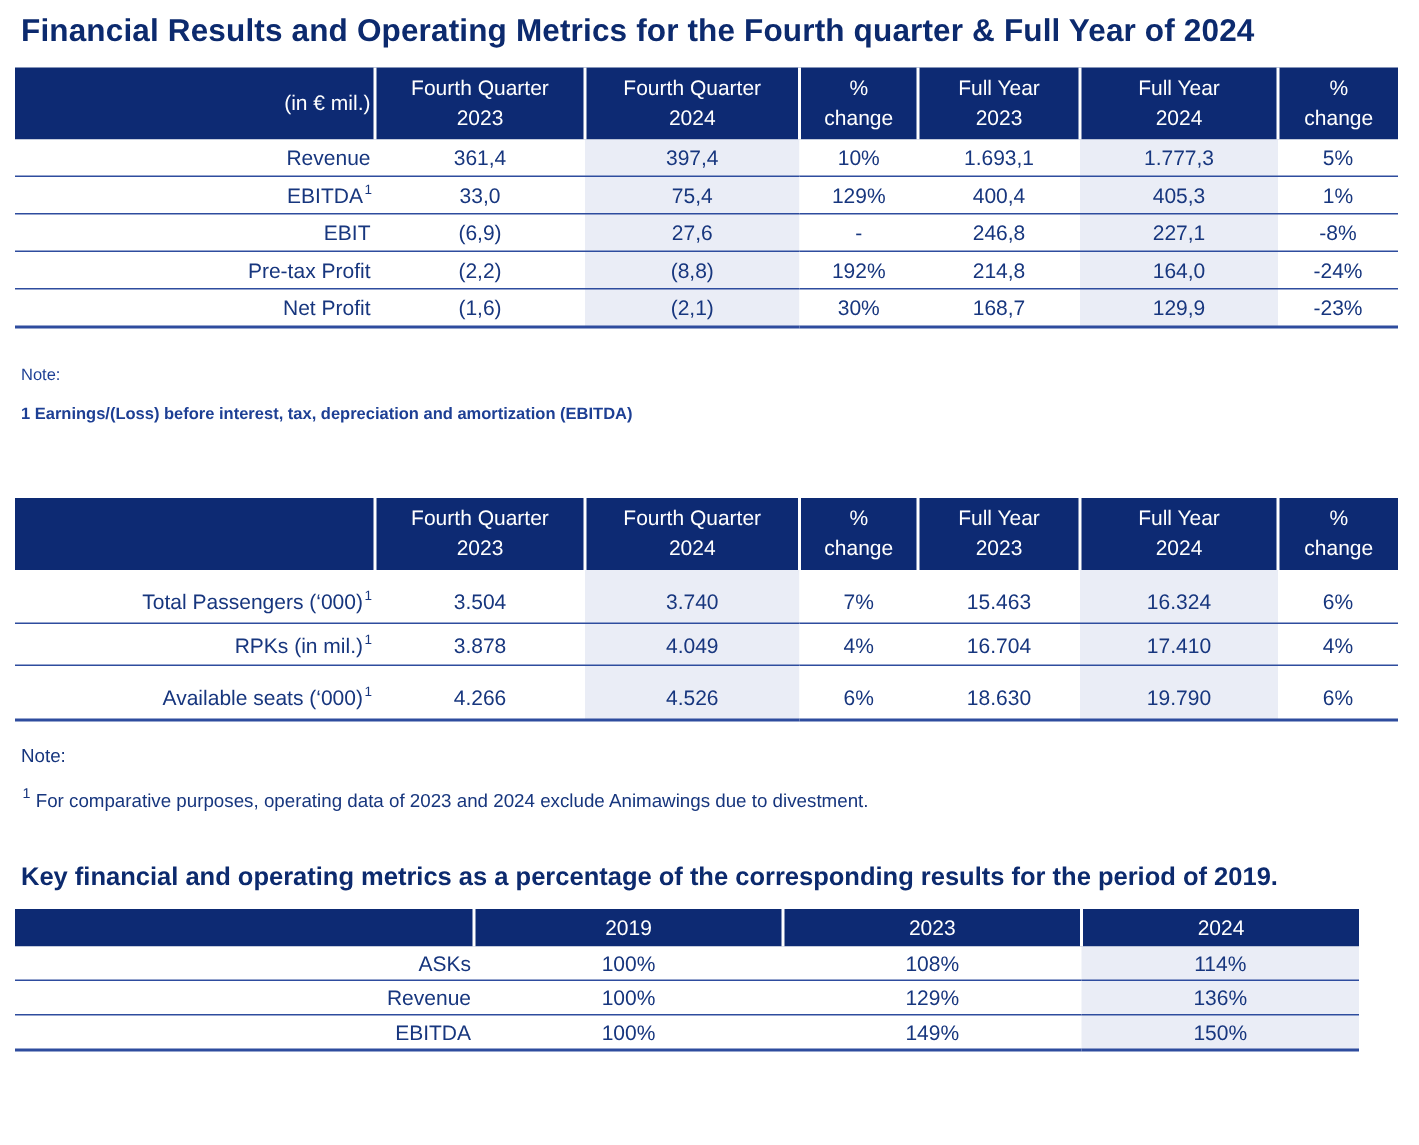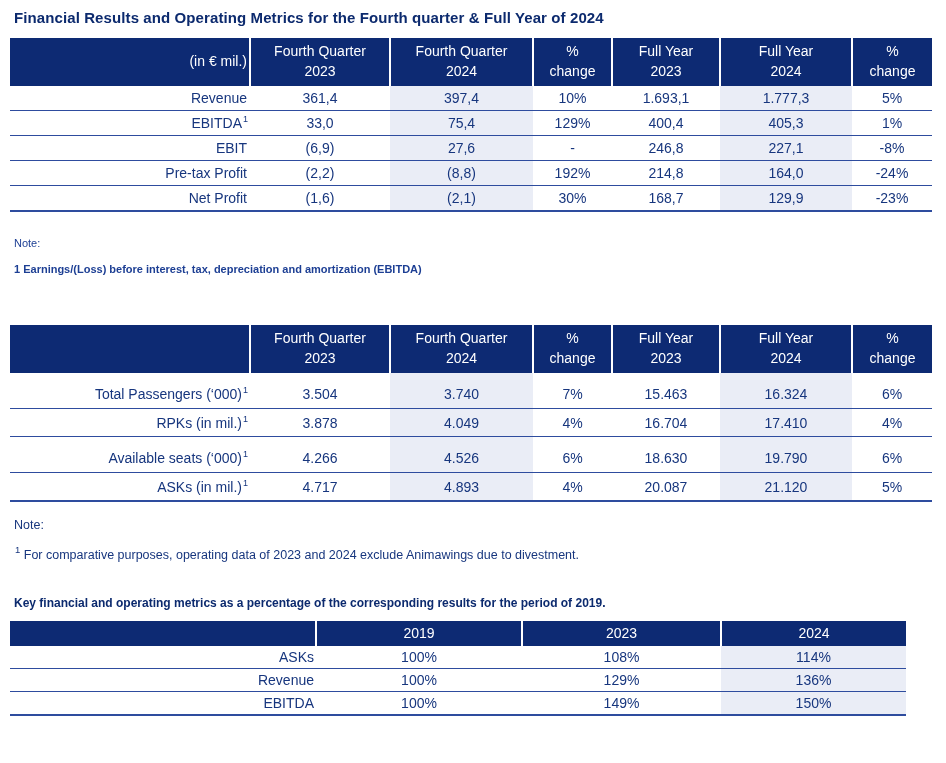--- a/index.html
+++ b/index.html
@@ -14,21 +14,21 @@
     margin: 0; padding: 0;
     width: 946px; height: 763px;
     background: #ffffff;
     font-family: "Liberation Sans", sans-serif;
     color: var(--navy-text);
   }
   .page { position: relative; width: 946px; height: 763px; overflow: hidden; }
 
   .title {
     margin: 9px 0 0 14px;
-    font-size: 15px;
+    font-size: 21px;
     font-weight: bold;
     color: #0c2a6e;
     letter-spacing: 0.1px;
   }
 
   table.tbl {
     border-collapse: collapse;
     table-layout: fixed;
     margin-left: 10px;
   }
@@ -80,21 +80,21 @@
 
   .note { margin-left: 14px; color: var(--note-text); }
   .note1 { margin-top: 25px; font-size: 11px; }
   .note1 .note-body { margin-top: 14px; font-weight: bold; }
   .note2 { margin-top: 16px; font-size: 12.5px; color: var(--navy-text); }
   .note2 .note-body { margin-top: 16px; }
   .note2 sup { font-size: 9.5px; }
 
   .title2 {
     margin: 34px 0 0 14px;
-    font-size: 12px;
+    font-size: 17px;
     font-weight: bold;
     color: #0c2a6e;
   }
 </style>
 </head>
 <body>
 
 <div class="page">
 
   <h1 class="title">Financial Results and Operating Metrics for the Fourth quarter &amp; Full Year of 2024</h1>
@@ -256,29 +256,20 @@
       </tr>
       <tr class="tall">
         <td class="lbl"><span>Available seats (‘000)</span><sup>1</sup></td>
         <td>4.266</td>
         <td class="shade">4.526</td>
         <td>6%</td>
         <td>18.630</td>
         <td class="shade">19.790</td>
         <td>6%</td>
       </tr>
-      <tr>
-        <td class="lbl"><span>ASKs (in mil.)</span><sup>1</sup></td>
-        <td>4.717</td>
-        <td class="shade">4.893</td>
-        <td>4%</td>
-        <td>20.087</td>
-        <td class="shade">21.120</td>
-        <td>5%</td>
-      </tr>
     </tbody>
   </table>
 
   <div class="note note2">
     <div>Note:</div>
     <div class="note-body"><sup>1</sup> <span>For comparative purposes, operating data of 2023 and 2024 exclude Animawings due to divestment.</span></div>
   </div>
 
   <h2 class="title2">Key financial and operating metrics as a percentage of the corresponding results for the period of 2019.</h2>
 

